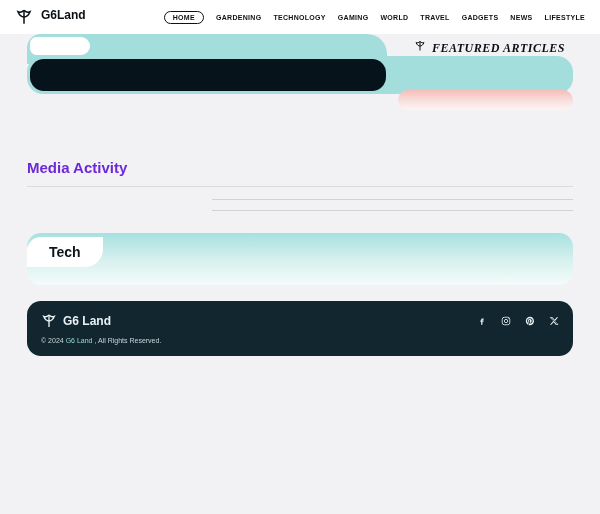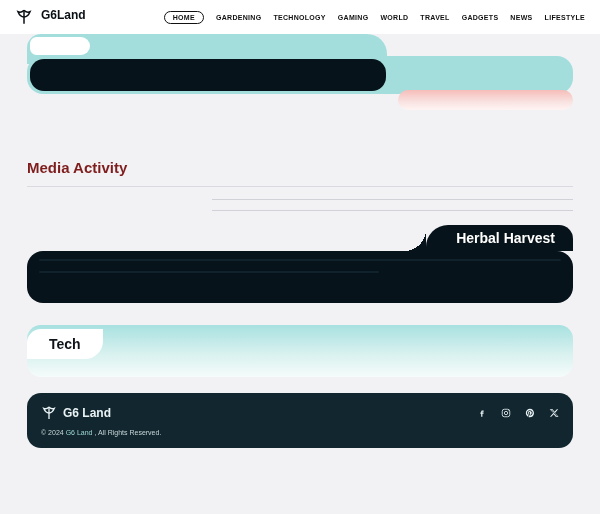--- a/index.html
+++ b/index.html
@@ -19,21 +19,21 @@
   .feature-band{position:relative;margin-top:0;height:70px;}
   .teal-tab{position:absolute;left:0;top:0;width:360px;height:30px;background:#a3dedd;border-top-left-radius:14px;border-top-right-radius:20px;}
   .teal-tab .notch{position:absolute;left:3px;top:3px;width:60px;height:18px;background:#fff;border-radius:10px 14px 14px 10px;}
   .teal-body{position:absolute;left:0;top:22px;right:0;height:38px;background:#a3dedd;border-radius:16px;}
   .black-pill{position:absolute;left:3px;top:25px;width:356px;height:32px;background:#07131a;border-radius:14px;}
   .featured-label{position:absolute;right:8px;top:6px;display:flex;align-items:center;gap:6px;font-family:Georgia, 'Times New Roman', serif;font-weight:700;font-style:italic;color:#0a0f14;font-size:12px;letter-spacing:.5px;}
   .pink-band{position:absolute;right:0;top:56px;width:175px;height:20px;border-radius:10px;background:linear-gradient(180deg,#f6bdb9,#f8e3e1 60%,#fff4f3);} 
 
   
   .media{margin-top:55px;}
-  .media h2{font-size:15px;font-weight:800;color:#7f1d1d;}
+  .media h2{font-size:15px;font-weight:800;color:#6d28d9;}
   .media .rule{height:1px;background:#d9dbe0;margin-top:10px;}
   .media .lines{margin-top:12px;margin-left:185px;}
   .media .lines .l{height:1px;background:#d0d2d8;margin-bottom:10px;}
 
   
   .hh{position:relative;margin-top:14px;height:78px;}
   .hh-tab{position:absolute;right:0;top:0;height:26px;background:#07131a;color:#fff;display:flex;align-items:center;padding:0 18px 0 30px;border-top-left-radius:22px;border-top-right-radius:14px;font-size:14px;font-weight:800;}
   .hh-tab:before{content:"";position:absolute;left:-22px;bottom:0;width:22px;height:22px;background:radial-gradient(circle at 0 0,transparent 22px,#07131a 22px);}
   .hh-body{position:absolute;left:0;right:0;bottom:0;height:52px;background:#07131a;border-radius:16px;}
   .hh-inner1{position:absolute;left:12px;top:8px;right:12px;height:2px;background:#10222c;border-radius:2px;}
@@ -82,41 +82,42 @@
 </div>
 
 <div class="wrap">
 
   <div class="feature-band">
     <div class="teal-tab">
       <div class="notch"></div>
     </div>
     <div class="teal-body"></div>
     <div class="black-pill"></div>
+    <div class="featured-label">
+      <span>
+        <svg width="12" height="12" viewBox="0 0 24 24" fill="none" stroke="#0a0f14" stroke-width="2">
+          <path d="M12 3v18"></path>
+            <path d="M12 3c-3 3-6 3-8 2 2 5 5 7 8 7"></path>
+            <path d="M12 3c3 3 6 3 8 2-2 5-5 7-8 7"></path>
+        </svg>
+      </span>
+      <span>FEATURED ARTICLES</span>
+    </div>
     <div class="pink-band"></div>
   </div>
 
   <section class="media">
     <h2>Media Activity</h2>
     <div class="rule"></div>
     <div class="lines">
       <div class="l"></div>
       <div class="l"></div>
     </div>
   </section>
 
-  <section class="hh">
-    <div class="hh-tab">
-      <span>Herbal Harvest</span>
-    </div>
-    <div class="hh-body">
-      <div class="hh-inner1"></div>
-      <div class="hh-inner2"></div>
-    </div>
-  </section>
 
   <section class="tech">
     <div class="tab">
       <span>Tech</span>
     </div>
   </section>
 
   <footer class="footer">
     <div class="top">
       <div class="f-brand">

